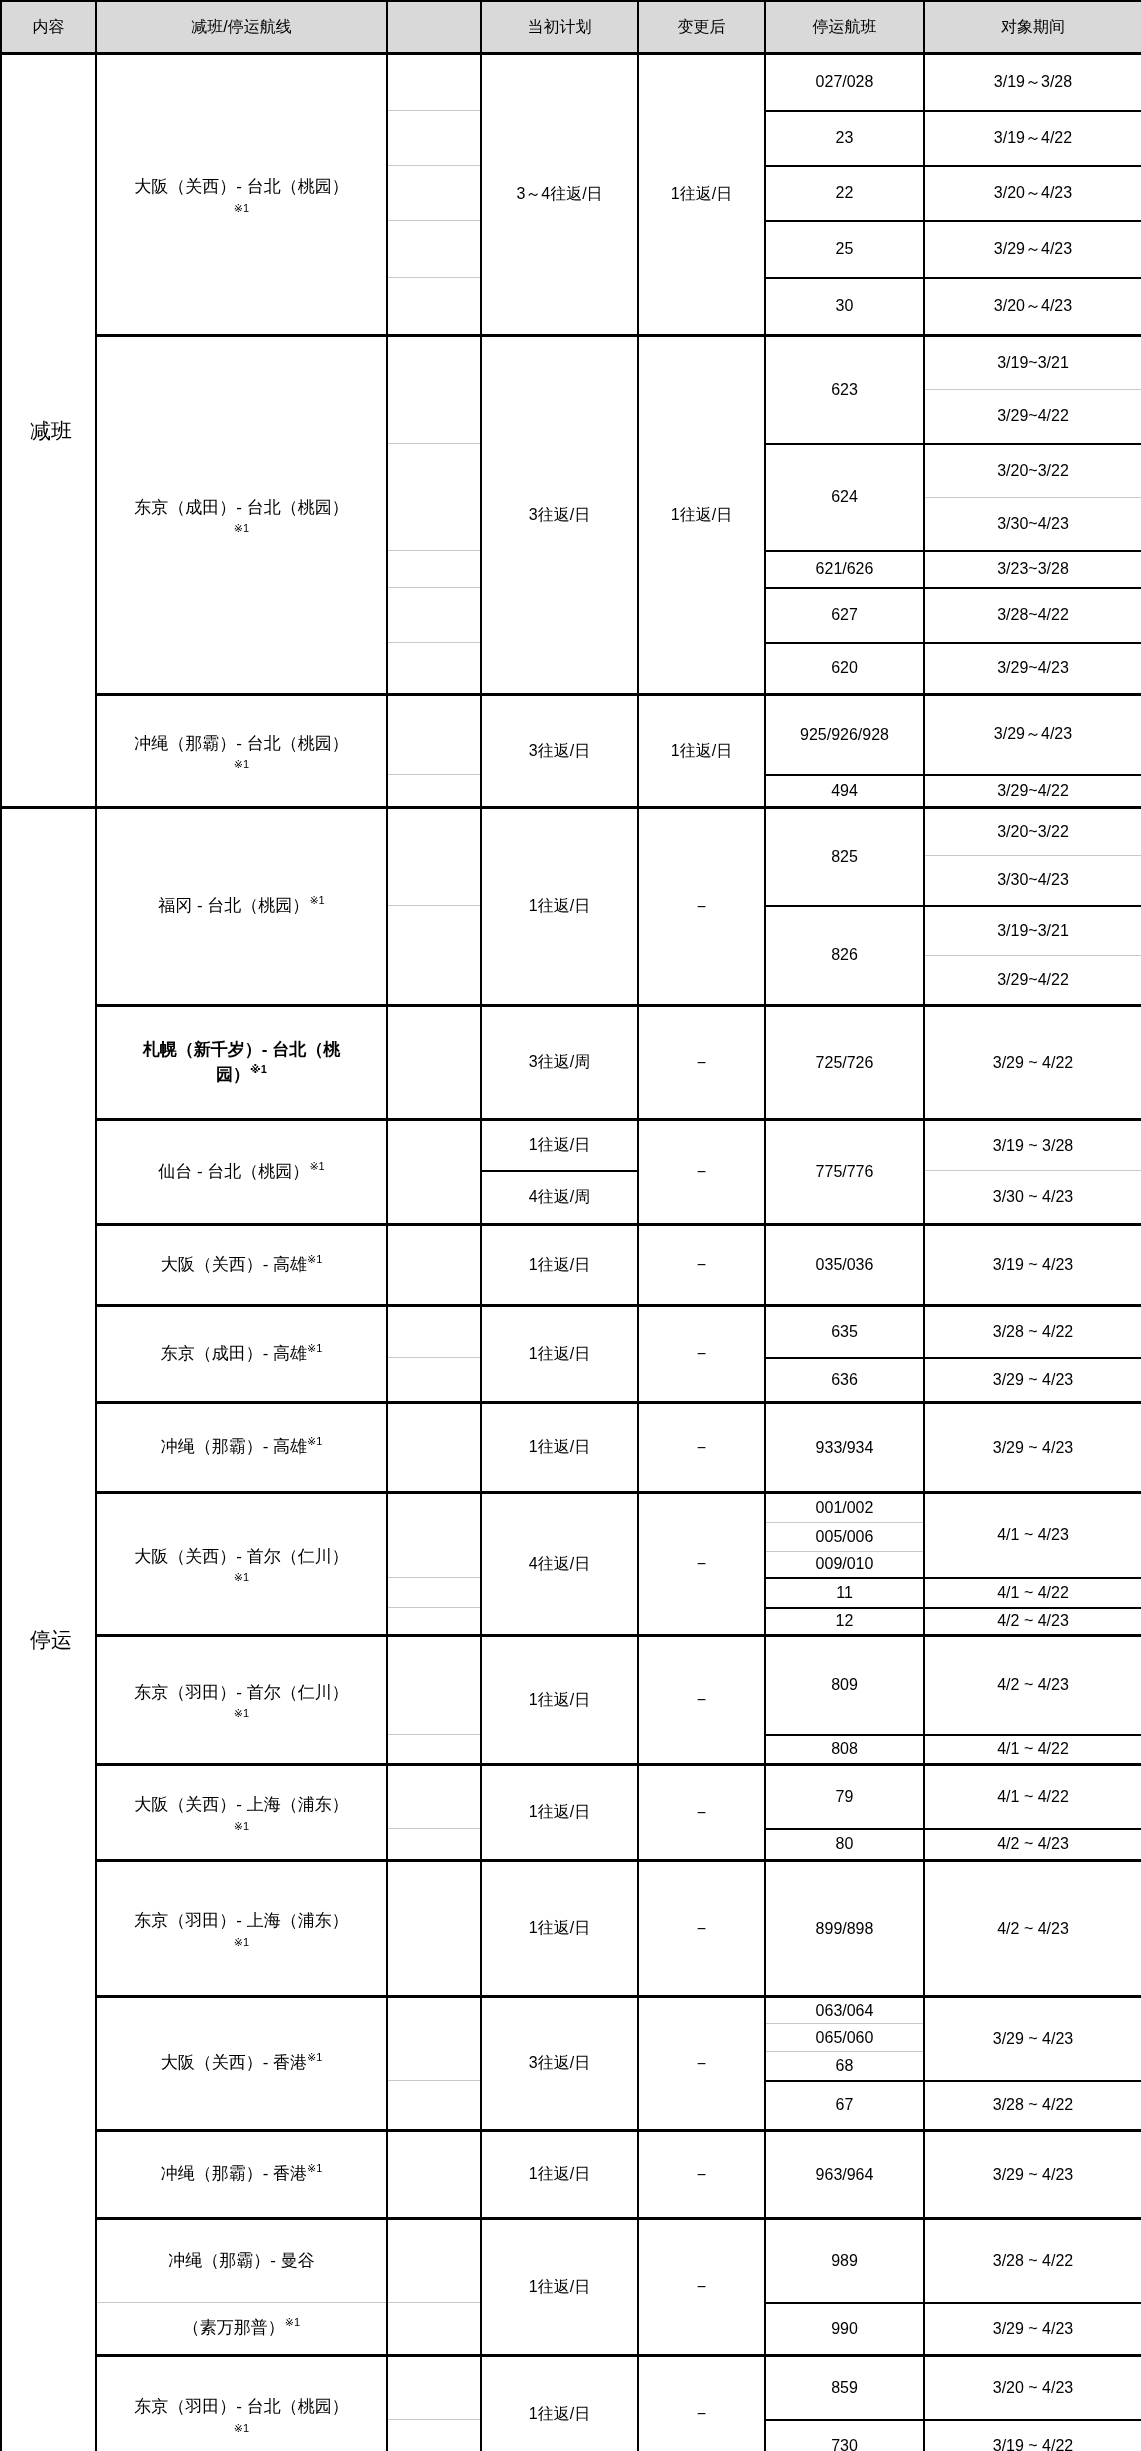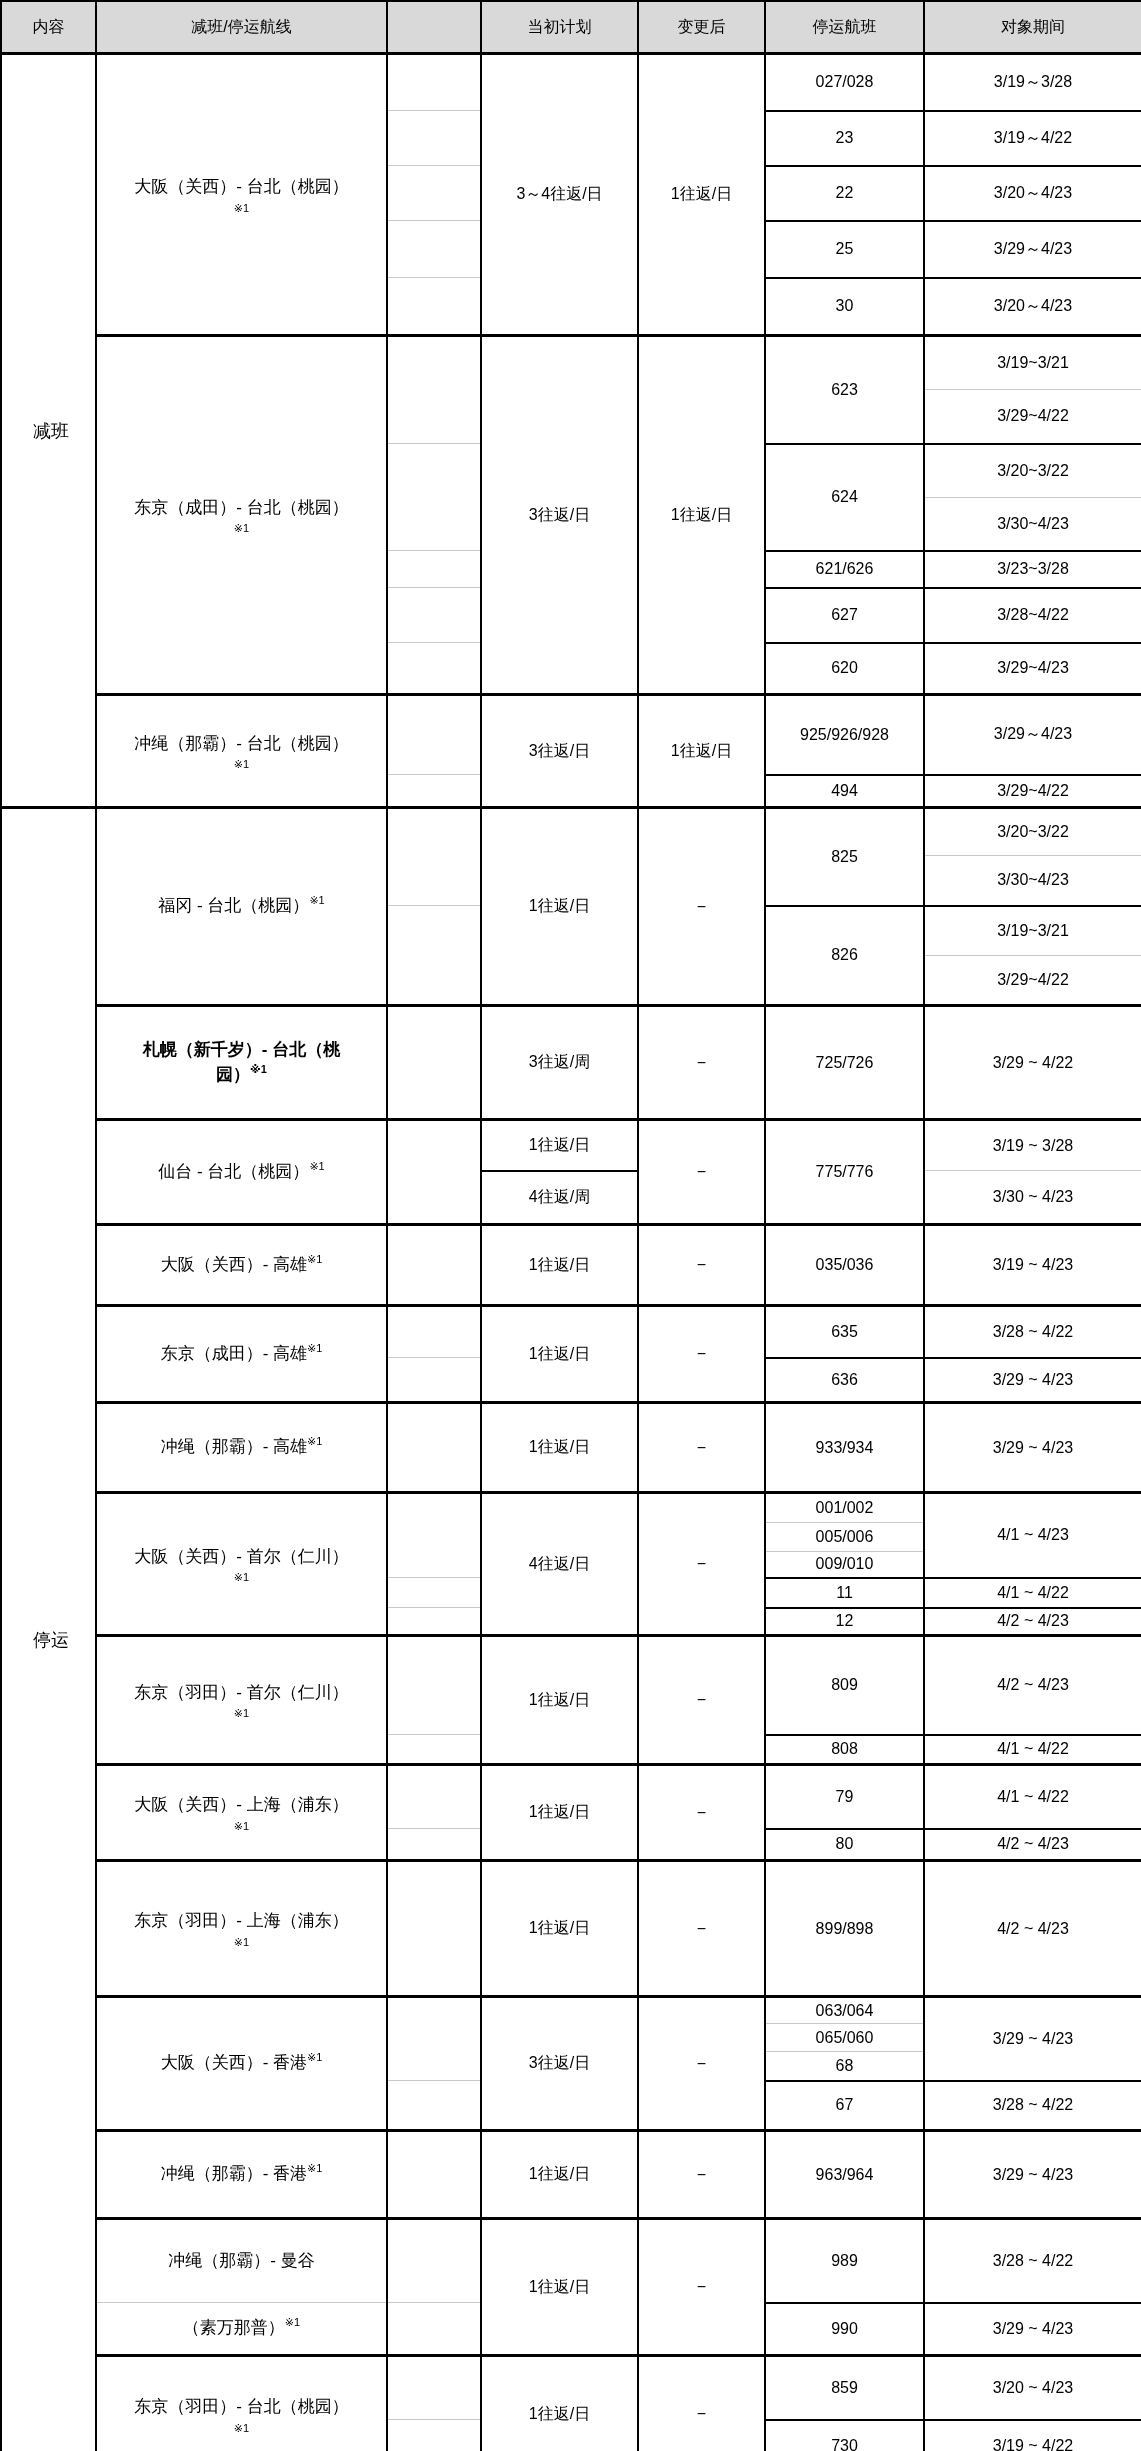--- a/index.html
+++ b/index.html
@@ -6,21 +6,21 @@
     font-family:"Liberation Sans","DejaVu Sans",sans-serif;}
   .wrap{width:1141px;}
   table{border-collapse:collapse;table-layout:fixed;width:1141px;background:#fff;}
   th,td{border-left:2px solid #000;border-top:2px solid #000;
     text-align:center;vertical-align:middle;padding:0 4px;
     overflow:hidden;word-break:break-all;}
   table{border:2px solid #000;}
   thead th{background:#d9d9d9;font-weight:normal;font-size:16px;height:50px;}
   tr.bs > td{border-top:3px solid #000;}
   td.lt{border-top:1px solid #c9c9c9;}
-  td.sec{font-size:18px;padding-left:9px;}
+  td.sec{font-size:21px;padding-left:9px;}
   td.route{font-size:17px;line-height:1.45;}
   td.plan,td.chg,td.num,td.per{font-size:16px;}
   .note{display:block;font-size:11px;line-height:1.1;margin-top:2px;}
   sup.supn{font-size:11px;line-height:1;}
   .narrow{display:inline-block;max-width:215px;font-weight:bold;}
 </style>
 </head>
 <body>
 
 <div class="wrap">

